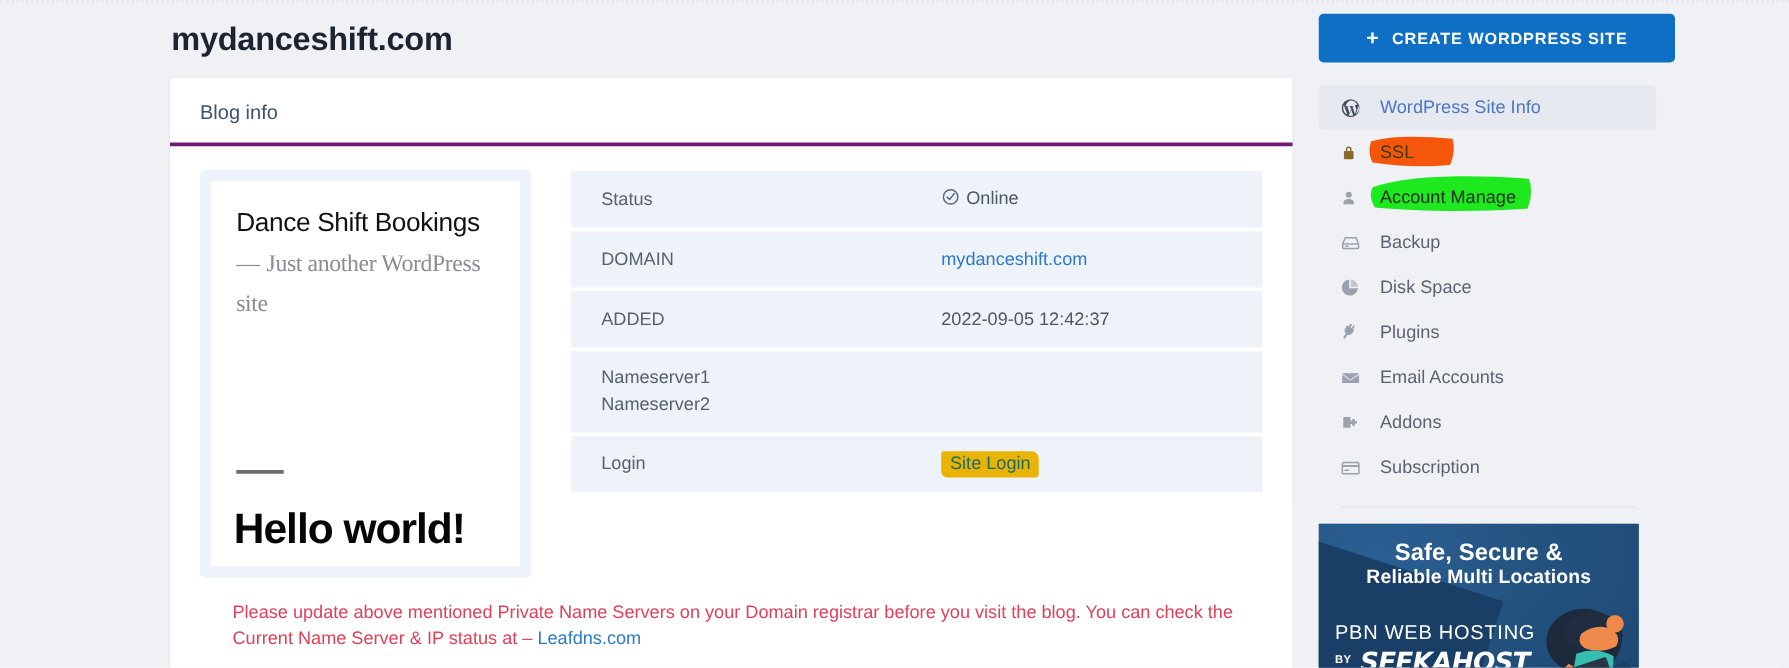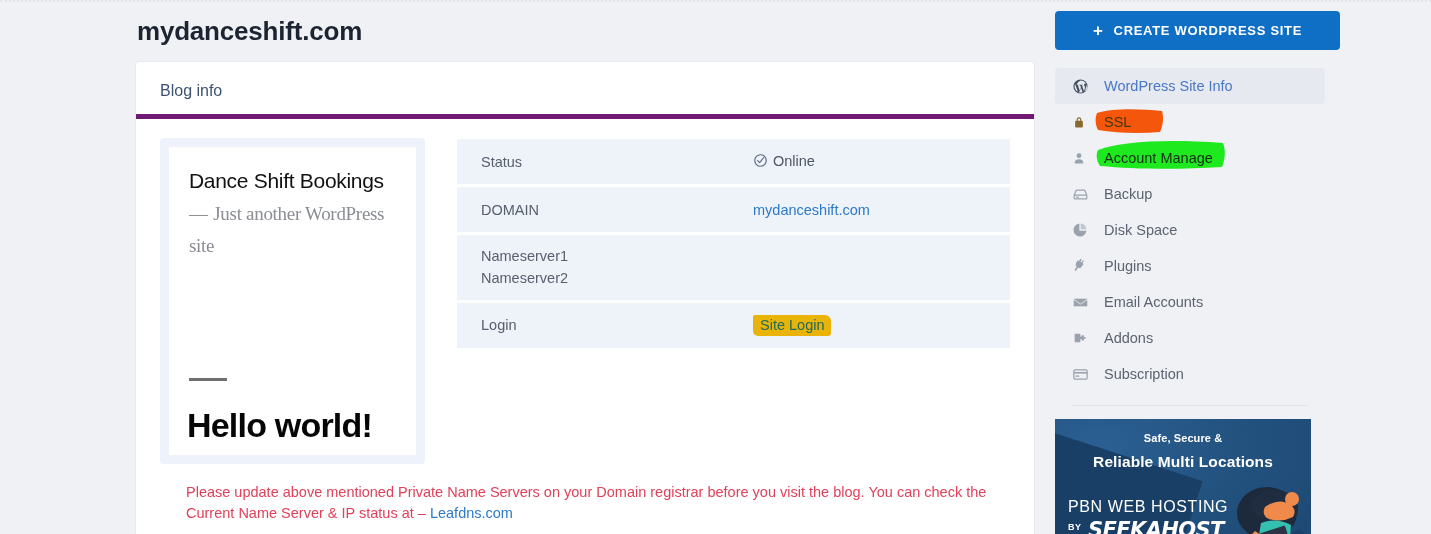--- a/index.html
+++ b/index.html
@@ -31,21 +31,21 @@
     border-radius:4px;
     height:477px;
     padding:0 24px;
     position:relative;
   }
   .card-header {
     font-size:16px; color:#3d5170;
     padding:20px 0 14px 24px;
     margin-left:-24px; margin-right:-24px;
     padding-right:24px;
-    border-bottom:5px solid #701a75;
+    border-bottom:3px solid #701a75;
   }
   .card-header-inner { padding-left:0; }
 
   .card-body {
     display:flex;
     padding-top:19px;
     gap:32px;
   }
 
   
@@ -194,21 +194,21 @@
   .banner .bnr-wedge {
     position:absolute; left:-30px; bottom:-40px;
     width:160px; height:140px;
     background:#1a3f67;
     transform:rotate(18deg);
   }
   .bnr-l1, .bnr-l2 {
     position:absolute; left:0; right:0; text-align:center;
     color:#fff; font-weight:bold; letter-spacing:0.1px;
   }
-  .bnr-l1 { top:13px; font-size:11px; }
+  .bnr-l1 { top:13px; font-size:19px; }
   .bnr-l2 { top:34px; font-size:15.5px; }
   .bnr-l3 {
     position:absolute; left:13px; top:79px;
     color:#fff; font-size:16px; letter-spacing:0.6px;
   }
   .bnr-by {
     position:absolute; left:13px; top:103px;
     color:#fff; font-size:9px; font-weight:bold; letter-spacing:0.4px;
   }
   .bnr-brand {
@@ -262,20 +262,24 @@
           </div>
         </div>
 
         <div class="info-row">
           <div class="lbl">DOMAIN</div>
           <div class="val">
             <a href="#">mydanceshift.com</a>
           </div>
         </div>
 
+        <div class="info-row">
+          <div class="lbl">ADDED</div>
+          <div class="val">2022-09-05 12:42:37</div>
+        </div>
 
         <div class="info-row tall">
           <div class="lbl ns-col">
             <div>Nameserver1</div>
             <div>Nameserver2</div>
           </div>
         </div>
 
 
         <div class="info-row">

